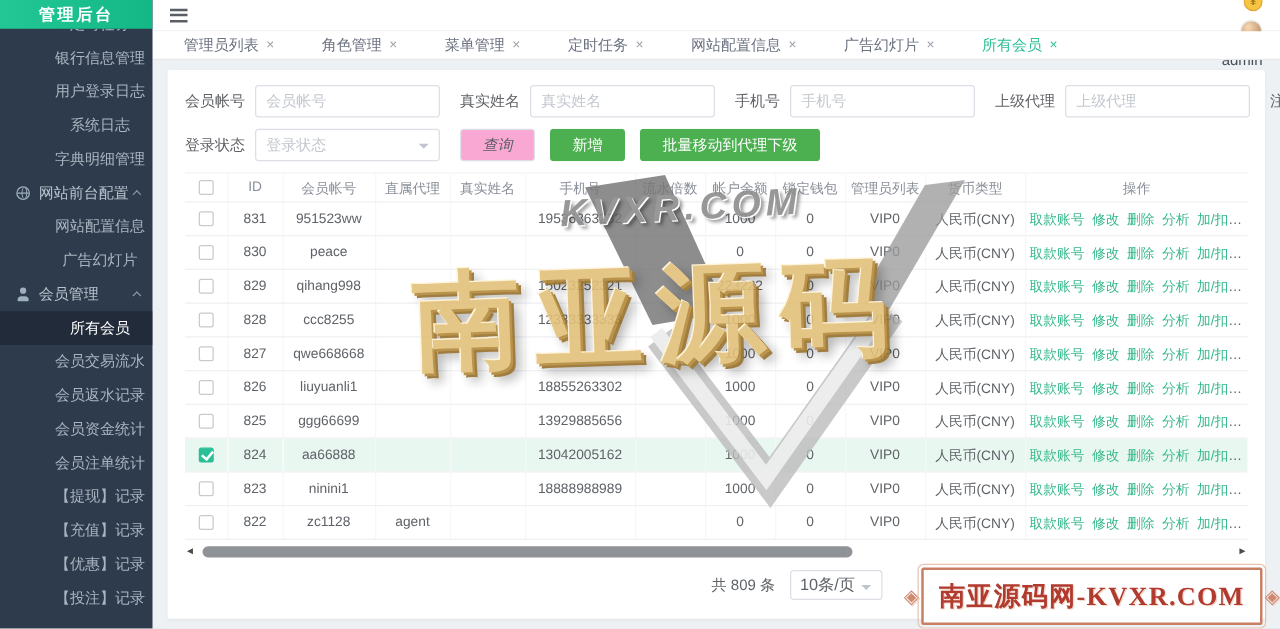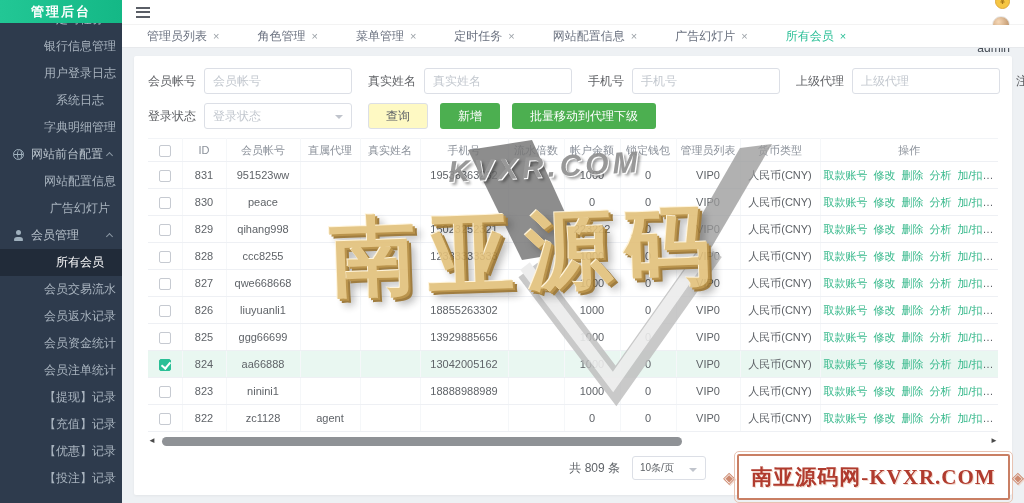--- a/index.html
+++ b/index.html
@@ -46,21 +46,21 @@
   .card{background:#fff;border-radius:2px;height:100%;padding:12px 14px 8px;box-shadow:0 1px 3px rgba(0,0,0,.05);position:relative;}
 
   .filters-row{display:flex;align-items:center;margin-bottom:9px;font-size:12px;color:#606266;}
   .f-group{display:flex;align-items:center;margin-right:16px;}
   .f-label{margin-right:8px;white-space:nowrap;}
   .f-input{height:26px;border:1px solid #dcdfe6;border-radius:3px;padding:0 8px;font-size:12px;color:#606266;width:148px;background:#fff;outline:none;}
   .f-input::placeholder{color:#c3c8cf;}
   .select{width:148px;height:26px;border:1px solid #dcdfe6;border-radius:3px;display:flex;align-items:center;padding:0 8px;color:#c3c8cf;font-size:12px;position:relative;cursor:pointer;}
   .caret{position:absolute;right:8px;top:11px;border:4px solid transparent;border-top-color:#c0c4cc;}
   .btn{height:26px;border-radius:3px;font-size:12px;padding:0 17px;display:inline-flex;align-items:center;justify-content:center;cursor:pointer;border:1px solid transparent;margin-right:12px;white-space:nowrap;}
-  .btn-plain{background:#fef9c3;border-color:#dcdfe6;color:#5a5e66;}
+  .btn-plain{background:#f9a8d4;border-color:#dcdfe6;color:#5a5e66;font-style:italic;}
   .btn-green{background:#4caf50;color:#fff;}
 
   
   table{width:100%;border-collapse:collapse;table-layout:fixed;font-size:11px;color:#5f6368;margin-top:4px;}
   th,td{height:27px;text-align:center;border-bottom:1px solid #eef0f4;border-right:1px solid #f5f7f9;overflow:hidden;white-space:nowrap;text-overflow:ellipsis;padding:0 2px;}
   th{height:23px;font-weight:400;color:#8a9099;border-top:1px solid #f2f4f7;}
   th:last-child,td:last-child{border-right:none;}
   tr.hl td{background:#e9f7f1;}
   .c-check{width:34px;}.c-id{width:44px;}.c-account{width:74px;}.c-agent{width:60px;}.c-real{width:60px;}
   .c-phone{width:88px;}.c-flow{width:56px;}.c-balance{width:56px;}.c-locked{width:56px;}.c-level{width:64px;}.c-curr{width:80px;}
@@ -71,21 +71,21 @@
   td.col-ops{padding:0;}
 
   
   .hscroll{display:flex;align-items:center;height:12px;margin-top:3px;}
   .scroll-arrow{font-size:8px;color:#4a4a4a;line-height:12px;flex:none;cursor:pointer;}
   .scroll-track{flex:1;height:9px;margin:0 4px;position:relative;}
   .scroll-thumb{position:absolute;left:2px;top:0;height:9px;width:63%;background:#8f9296;border-radius:5px;cursor:pointer;}
 
   
   .pagination{display:flex;align-items:center;justify-content:flex-end;margin-top:9px;font-size:12px;color:#5f6368;padding-right:292px;gap:12px;}
-  .page-size-select{width:74px;height:24px;border:1px solid #dcdfe6;border-radius:3px;display:flex;align-items:center;padding:0 7px;font-size:10px;color:#5f6368;position:relative;cursor:pointer;background:#fff;}
+  .page-size-select{width:74px;height:24px;border:1px solid #dcdfe6;border-radius:3px;display:flex;align-items:center;padding:0 7px;font-size:13px;color:#5f6368;position:relative;cursor:pointer;background:#fff;}
 
   
   .wm{position:absolute;left:330px;top:128px;width:560px;height:290px;z-index:30;pointer-events:none;opacity:.9;}
   .wm svg{position:absolute;left:80px;top:0;}
   .wm-top{position:absolute;left:118px;top:22px;font-size:30px;font-weight:bold;font-style:italic;color:#8d8d8d;letter-spacing:4px;transform:rotate(-3deg);text-shadow:1px 1px 0 #ffffff,3px 3px 3px rgba(0,0,0,.45);}
   .wm-main{position:absolute;left:0;top:66px;font-size:86px;font-weight:bold;color:#e2c07a;letter-spacing:12px;transform:rotate(-2deg);white-space:nowrap;
     text-shadow:-1px -1px 0 #fff3d6,2px 2px 0 #b3893a,4px 4px 0 #96702c,7px 7px 9px rgba(0,0,0,.35);}
 
   
   .stamp{position:absolute;right:0;bottom:3px;z-index:50;display:flex;align-items:center;pointer-events:none;gap:2px;}

